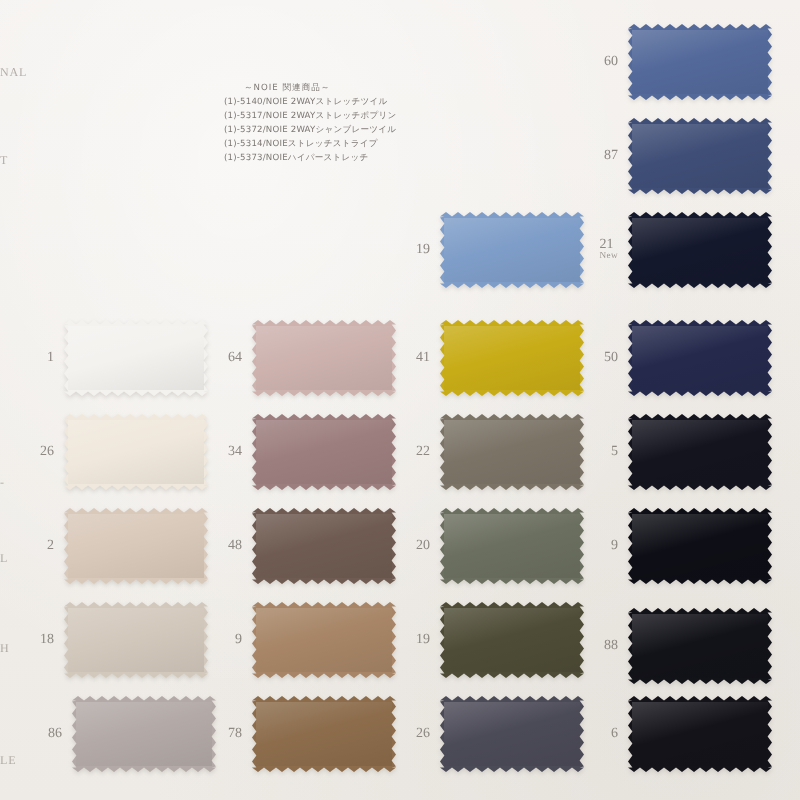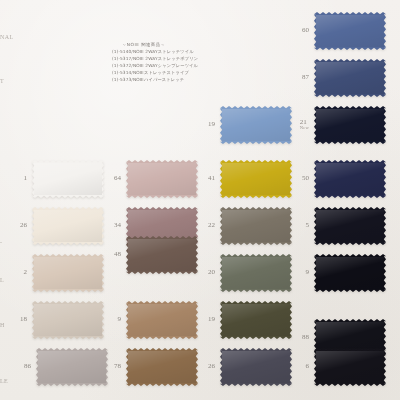--- a/index.html
+++ b/index.html
@@ -160,21 +160,21 @@
       </div>
       <div class="swatch-cell" style="left: 126px; top: 207px;">
         <div class="sw-num">34</div>
         <div class="sw-chip">
           <svg viewBox="0 0 72 38" preserveAspectRatio="none">
             <polygon points="0.00,2.20 3.00,0.00 6.00,2.20 9.00,0.00 12.00,2.20 15.00,0.00 18.00,2.20 21.00,0.00 24.00,2.20 27.00,0.00 30.00,2.20 33.00,0.00 36.00,2.20 39.00,0.00 42.00,2.20 45.00,0.00 48.00,2.20 51.00,0.00 54.00,2.20 57.00,0.00 60.00,2.20 63.00,0.00 66.00,2.20 69.00,0.00 72.00,2.20 69.80,2.20 72.00,5.20 69.80,8.20 72.00,11.20 69.80,14.20 72.00,17.20 69.80,20.20 72.00,23.20 69.80,26.20 72.00,29.20 69.80,32.20 72.00,35.20 69.80,35.80 72.00,35.80 69.00,38.00 66.00,35.80 63.00,38.00 60.00,35.80 57.00,38.00 54.00,35.80 51.00,38.00 48.00,35.80 45.00,38.00 42.00,35.80 39.00,38.00 36.00,35.80 33.00,38.00 30.00,35.80 27.00,38.00 24.00,35.80 21.00,38.00 18.00,35.80 15.00,38.00 12.00,35.80 9.00,38.00 6.00,35.80 3.00,38.00 0.00,35.80 2.20,35.80 0.00,32.80 2.20,29.80 0.00,26.80 2.20,23.80 0.00,20.80 2.20,17.80 0.00,14.80 2.20,11.80 0.00,8.80 2.20,5.80 0.00,2.80 2.20,2.20" fill="#9d7e7e"></polygon>
           </svg>
           <div class="sheen"></div>
         </div>
       </div>
-      <div class="swatch-cell" style="left: 126px; top: 236px;">
+      <div class="swatch-cell" style="left: 126px; top: 254px;">
         <div class="sw-num">48</div>
         <div class="sw-chip">
           <svg viewBox="0 0 72 38" preserveAspectRatio="none">
             <polygon points="0.00,2.20 3.00,0.00 6.00,2.20 9.00,0.00 12.00,2.20 15.00,0.00 18.00,2.20 21.00,0.00 24.00,2.20 27.00,0.00 30.00,2.20 33.00,0.00 36.00,2.20 39.00,0.00 42.00,2.20 45.00,0.00 48.00,2.20 51.00,0.00 54.00,2.20 57.00,0.00 60.00,2.20 63.00,0.00 66.00,2.20 69.00,0.00 72.00,2.20 69.80,2.20 72.00,5.20 69.80,8.20 72.00,11.20 69.80,14.20 72.00,17.20 69.80,20.20 72.00,23.20 69.80,26.20 72.00,29.20 69.80,32.20 72.00,35.20 69.80,35.80 72.00,35.80 69.00,38.00 66.00,35.80 63.00,38.00 60.00,35.80 57.00,38.00 54.00,35.80 51.00,38.00 48.00,35.80 45.00,38.00 42.00,35.80 39.00,38.00 36.00,35.80 33.00,38.00 30.00,35.80 27.00,38.00 24.00,35.80 21.00,38.00 18.00,35.80 15.00,38.00 12.00,35.80 9.00,38.00 6.00,35.80 3.00,38.00 0.00,35.80 2.20,35.80 0.00,32.80 2.20,29.80 0.00,26.80 2.20,23.80 0.00,20.80 2.20,17.80 0.00,14.80 2.20,11.80 0.00,8.80 2.20,5.80 0.00,2.80 2.20,2.20" fill="#6f5b51"></polygon>
           </svg>
           <div class="sheen"></div>
         </div>
       </div>
       <div class="swatch-cell" style="left: 126px; top: 301px;">
         <div class="sw-num">9</div>
@@ -259,21 +259,21 @@
       </div>
       <div class="swatch-cell" style="left: 314px; top: 254px;">
         <div class="sw-num">9</div>
         <div class="sw-chip">
           <svg viewBox="0 0 72 38" preserveAspectRatio="none">
             <polygon points="0.00,2.20 3.00,0.00 6.00,2.20 9.00,0.00 12.00,2.20 15.00,0.00 18.00,2.20 21.00,0.00 24.00,2.20 27.00,0.00 30.00,2.20 33.00,0.00 36.00,2.20 39.00,0.00 42.00,2.20 45.00,0.00 48.00,2.20 51.00,0.00 54.00,2.20 57.00,0.00 60.00,2.20 63.00,0.00 66.00,2.20 69.00,0.00 72.00,2.20 69.80,2.20 72.00,5.20 69.80,8.20 72.00,11.20 69.80,14.20 72.00,17.20 69.80,20.20 72.00,23.20 69.80,26.20 72.00,29.20 69.80,32.20 72.00,35.20 69.80,35.80 72.00,35.80 69.00,38.00 66.00,35.80 63.00,38.00 60.00,35.80 57.00,38.00 54.00,35.80 51.00,38.00 48.00,35.80 45.00,38.00 42.00,35.80 39.00,38.00 36.00,35.80 33.00,38.00 30.00,35.80 27.00,38.00 24.00,35.80 21.00,38.00 18.00,35.80 15.00,38.00 12.00,35.80 9.00,38.00 6.00,35.80 3.00,38.00 0.00,35.80 2.20,35.80 0.00,32.80 2.20,29.80 0.00,26.80 2.20,23.80 0.00,20.80 2.20,17.80 0.00,14.80 2.20,11.80 0.00,8.80 2.20,5.80 0.00,2.80 2.20,2.20" fill="#0e0e16"></polygon>
           </svg>
           <div class="sheen"></div>
         </div>
       </div>
-      <div class="swatch-cell" style="left: 314px; top: 319px;">
+      <div class="swatch-cell" style="left: 314px; top: 304px;">
         <div class="sw-num">88</div>
         <div class="sw-chip">
           <svg viewBox="0 0 72 38" preserveAspectRatio="none">
             <polygon points="0.00,2.20 3.00,0.00 6.00,2.20 9.00,0.00 12.00,2.20 15.00,0.00 18.00,2.20 21.00,0.00 24.00,2.20 27.00,0.00 30.00,2.20 33.00,0.00 36.00,2.20 39.00,0.00 42.00,2.20 45.00,0.00 48.00,2.20 51.00,0.00 54.00,2.20 57.00,0.00 60.00,2.20 63.00,0.00 66.00,2.20 69.00,0.00 72.00,2.20 69.80,2.20 72.00,5.20 69.80,8.20 72.00,11.20 69.80,14.20 72.00,17.20 69.80,20.20 72.00,23.20 69.80,26.20 72.00,29.20 69.80,32.20 72.00,35.20 69.80,35.80 72.00,35.80 69.00,38.00 66.00,35.80 63.00,38.00 60.00,35.80 57.00,38.00 54.00,35.80 51.00,38.00 48.00,35.80 45.00,38.00 42.00,35.80 39.00,38.00 36.00,35.80 33.00,38.00 30.00,35.80 27.00,38.00 24.00,35.80 21.00,38.00 18.00,35.80 15.00,38.00 12.00,35.80 9.00,38.00 6.00,35.80 3.00,38.00 0.00,35.80 2.20,35.80 0.00,32.80 2.20,29.80 0.00,26.80 2.20,23.80 0.00,20.80 2.20,17.80 0.00,14.80 2.20,11.80 0.00,8.80 2.20,5.80 0.00,2.80 2.20,2.20" fill="#121219"></polygon>
           </svg>
           <div class="sheen"></div>
         </div>
       </div>
       <div class="swatch-cell" style="left: 314px; top: 348px;">
         <div class="sw-num">6</div>

